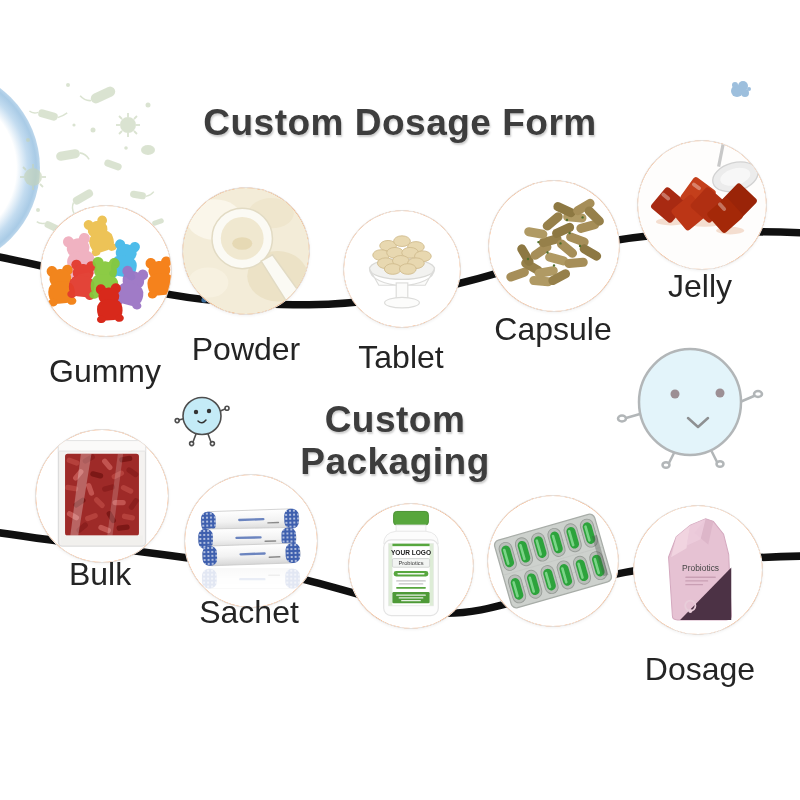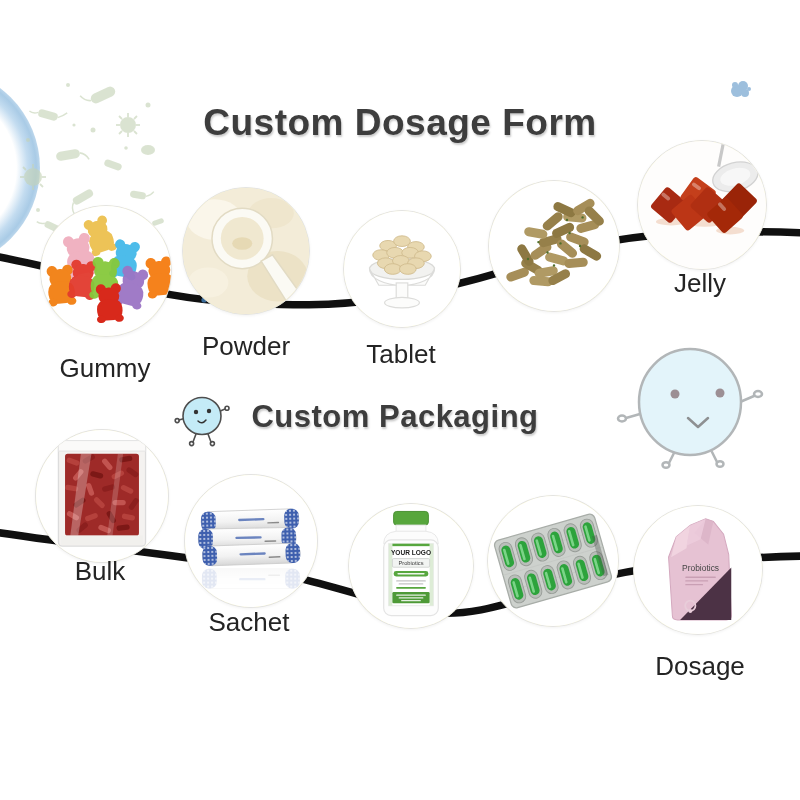--- a/index.html
+++ b/index.html
@@ -1,25 +1,25 @@
 <!DOCTYPE html>
 <html><head>
 <meta charset="utf-8">
 <style>
   html,body{margin:0;padding:0;background:#fff;}
   .canvas{position:relative;width:800px;height:800px;background:#ffffff;overflow:hidden;
           font-family:"Liberation Sans",sans-serif;}
   .title{position:absolute;margin:0;font-weight:bold;color:#3d3d3d;
          text-shadow:1px 2px 2px rgba(110,110,110,.35);letter-spacing:.5px;}
   #title-dosage{left:0;width:800px;top:102px;font-size:37px;text-align:center;}
-  #title-packaging{left:230px;width:330px;top:399px;font-size:31px;text-align:center;}
-  .circle{position:absolute;border-radius:50%;background:#fef9c3;border:1px solid #e3e3e3;
+  #title-packaging{left:230px;width:330px;top:399px;font-size:37px;text-align:center;}
+  .circle{position:absolute;border-radius:50%;background:#f97316;border:1px solid #e3e3e3;
           overflow:hidden;box-shadow:0 1px 3px rgba(0,0,0,.05);}
   .circle svg{width:100%;height:100%;display:block;}
-  .item-label{position:absolute;width:180px;text-align:center;font-size:26px;color:#242424;}
+  .item-label{position:absolute;width:180px;text-align:center;font-size:32px;color:#242424;}
   .decor{position:absolute;}
   .blue-arc{left:-160px;top:68px;width:200px;height:200px;border-radius:50%;
     background:radial-gradient(circle,rgba(255,255,255,0) 54%,#c3dcf0 62%,#a9cbe6 68%,#e2eef8 76%,rgba(255,255,255,0) 83%);}
   .waves{left:0;top:0;pointer-events:none;}
 </style>
 </head>
 <body>
 
 <div class="canvas">
 
@@ -480,18 +480,19 @@
       <rect x="40" y="61" width="14" height="1" rx="0.5" fill="#c99fb4"></rect>
       <path d="M76,48 L76,89 L36,89 Z" fill="#4c3245"></path>
       <circle cx="44" cy="78" r="4" fill="none" stroke="#e8cdd9" stroke-width="1.4"></circle>
       <circle cx="44" cy="82" r="1.5" fill="#e8cdd9"></circle>
     </svg>
   </div>
 
   <div class="item-label" style="left:15px;top:353px;">Gummy</div>
   <div class="item-label" style="left:156px;top:331px;">Powder</div>
   <div class="item-label" style="left:311px;top:339px;">Tablet</div>
+  <div class="item-label" style="left:463px;top:311px;">Capsule</div>
   <div class="item-label" style="left:610px;top:268px;">Jelly</div>
   <div class="item-label" style="left:10px;top:556px;">Bulk</div>
-  <div class="item-label" style="left:159px;top:607px;">Sachet</div>
+  <div class="item-label" style="left:159px;top:594px;">Sachet</div>
   <div class="item-label" style="left:610px;top:651px;">Dosage</div>
 
 </div>
 
 </body></html>

